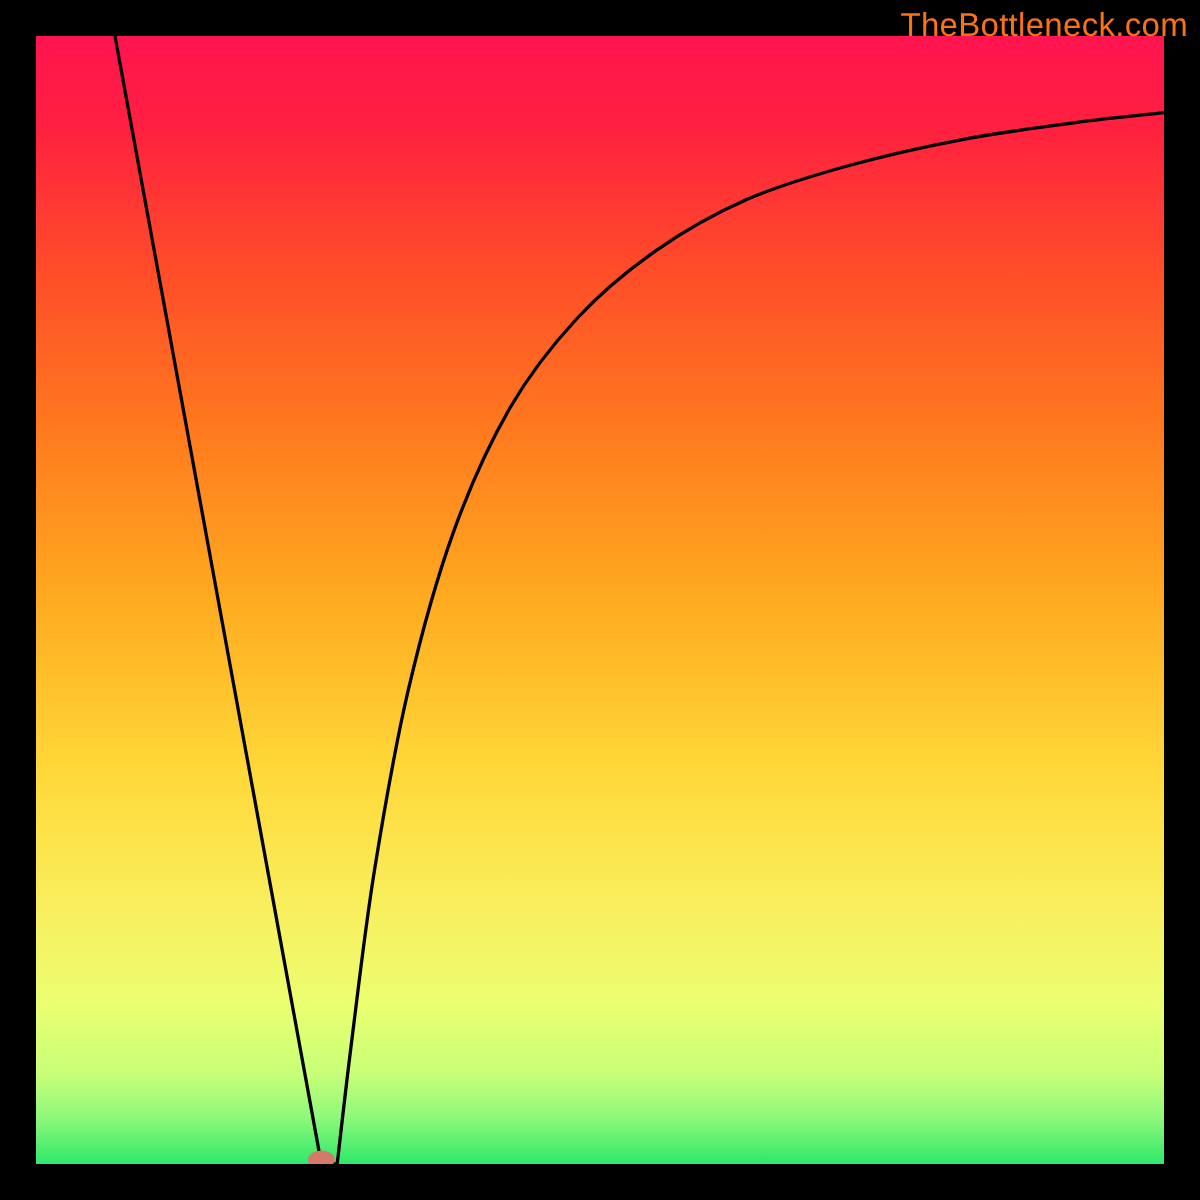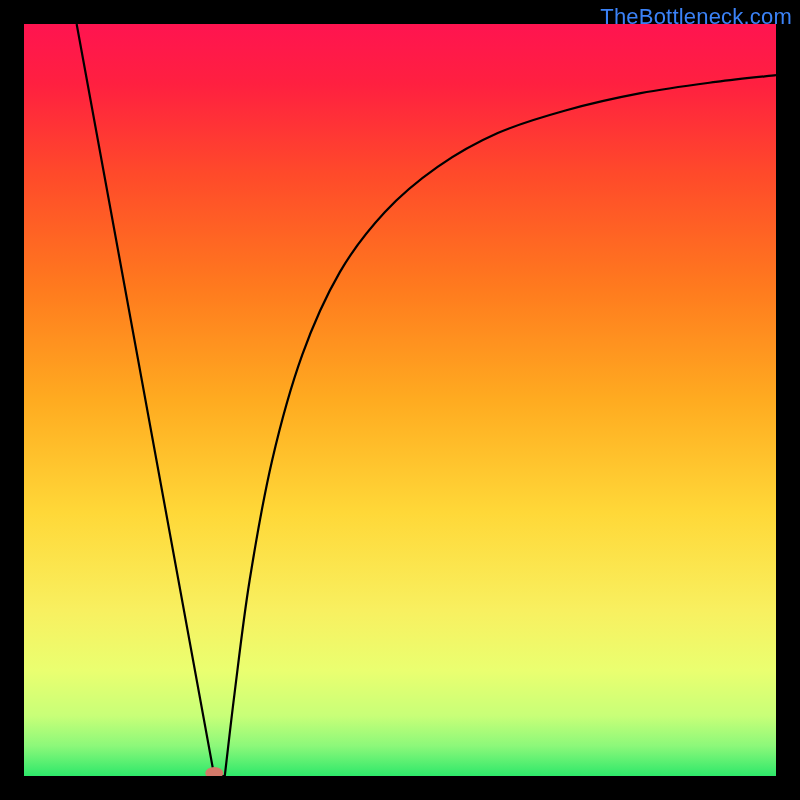--- a/index.html
+++ b/index.html
@@ -23,21 +23,21 @@
     width: 752px;
     height: 752px;
     overflow: hidden;
   }
   .watermark {
     position: absolute;
     top: 4px;
     right: 8px;
     font-size: 22px;
     font-weight: 500;
-    color: #3b82f6;
+    color: #f97316;
     letter-spacing: 0.2px;
   }
   svg { display: block; }
 </style>
 </head>
 <body>
 
 <div class="canvas">
 
   <div class="plot-area">

